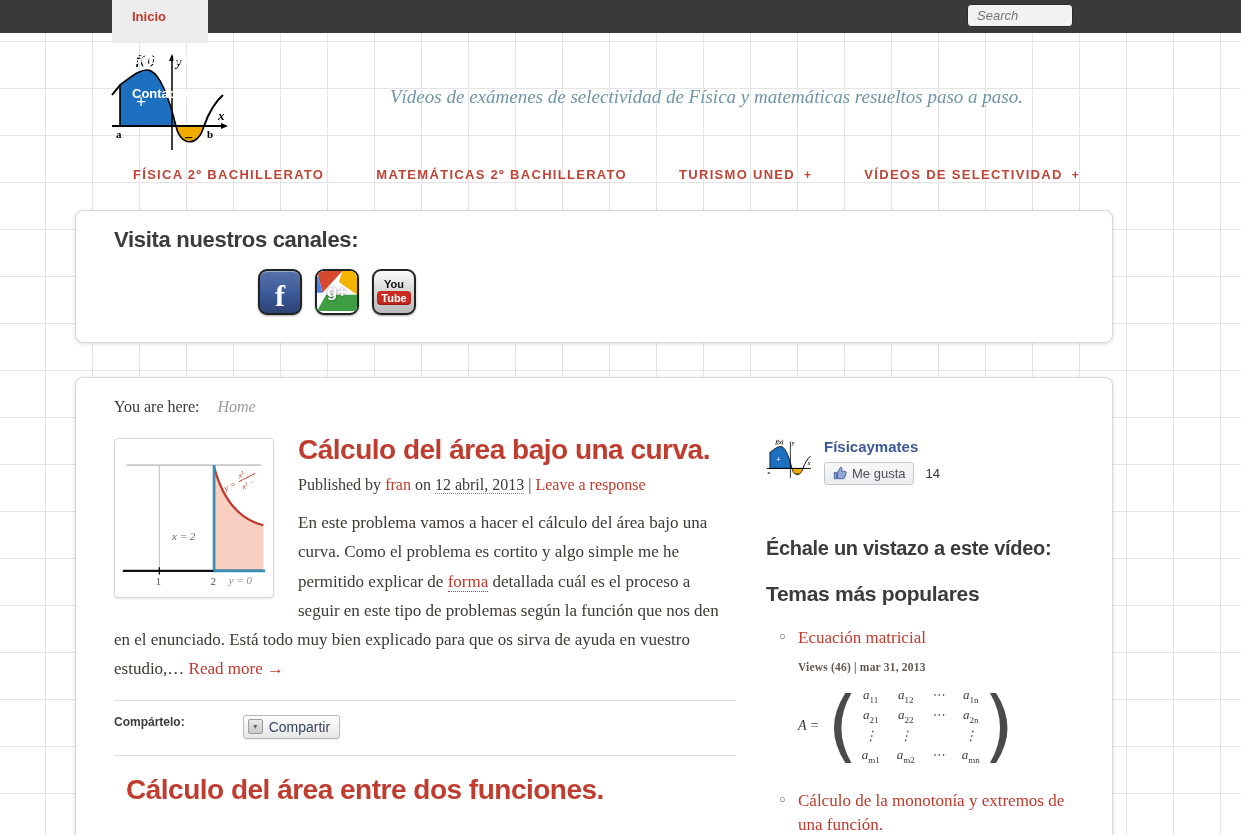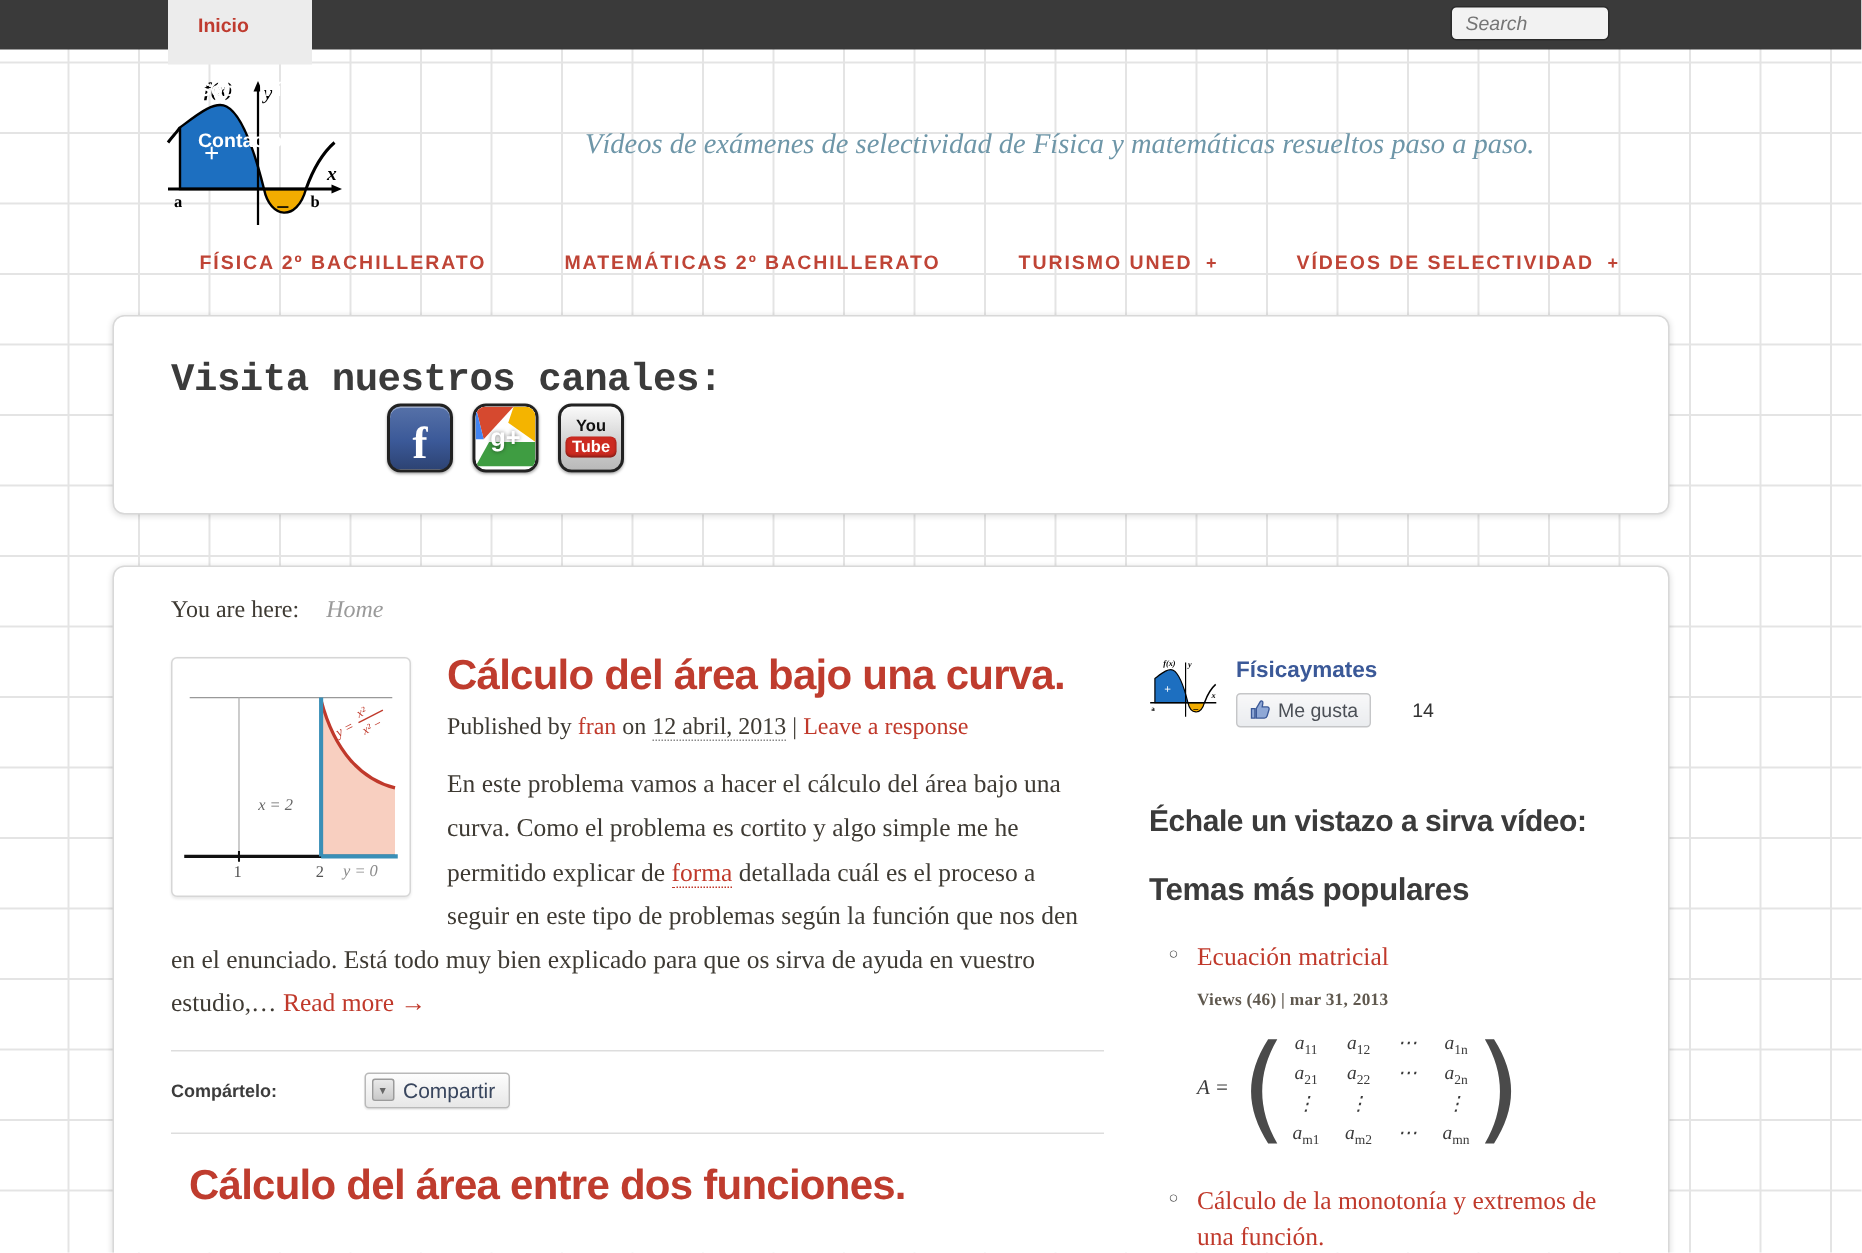--- a/index.html
+++ b/index.html
@@ -36,22 +36,22 @@
   .mainnav .nav-item { font-family:"Liberation Sans", sans-serif; font-size:13px; font-weight:bold;
      letter-spacing:1.3px; color:#bf4436; cursor:pointer; white-space:nowrap; }
   .mainnav .plus { font-size:12px; margin-left:9px; font-weight:bold; }
 
   
   .panel { position:absolute; left:75px; width:1038px; background:#fff;
            border:1px solid #d8d8d8; border-radius:8px; box-shadow:0 1px 4px rgba(0,0,0,.14); z-index:10; }
   .panel-channels { top:210px; height:133px; }
   .panel-main { top:377px; height:700px; }
 
-  .channels-title { position:absolute; left:38px; top:27px; font-family:Liberation Mono, monospace;
-      font-size:26px; font-weight:bold; color:#3b3b3b; letter-spacing:-0.3px; }
+  .channels-title { position:absolute; left:38px; top:16px; font-family:Liberation Sans, sans-serif;
+      font-size:22px; font-weight:bold; color:#3b3b3b; letter-spacing:-0.3px; }
   .social-row { position:absolute; left:182px; top:58px; display:flex; gap:13px; }
   .sicon { width:44px; height:46px; border-radius:9px; border:2px solid #222; cursor:pointer;
            display:flex; align-items:center; justify-content:center; position:relative;
            box-shadow:0 1px 2px rgba(0,0,0,.35), inset 0 1px 0 rgba(255,255,255,.4); }
   .icon-fb { background:linear-gradient(#5671a8,#3b5998 55%,#2d4373); }
   .icon-fb .f { font:bold 30px "Liberation Serif", serif; color:#fff; margin-top:8px; }
   .icon-gp { background:#fff; overflow:hidden; }
   .icon-gp svg { position:absolute; inset:0; }
   .icon-gp .gp-label { position:relative; font:bold 17px "Liberation Sans", sans-serif; color:#fff;
       text-shadow:0 0 3px rgba(0,0,0,.5); }
@@ -77,21 +77,21 @@
       color:#bf3c2e; letter-spacing:-0.5px; line-height:1.15; cursor:pointer;padding-left:12px; }
   .byline { margin-top:10px; font-size:16px; color:#3e3a33; }
   .byline .rlink { color:#c0392b; cursor:pointer; }
   .byline .date { border-bottom:1px dotted #8a8a8a; cursor:pointer; }
   .excerpt { margin-top:14px; font-size:17px; line-height:1.72; color:#3e3a33; }
   .excerpt .rlink { color:#c0392b; cursor:pointer; border-bottom:1px dotted #c0392b; }
   .excerpt .read-more { color:#c0392b; cursor:pointer; }
   .clear { clear:both; }
   .sep { border:none; border-top:1px solid #ddd; margin:16px 0 0; }
 
-  .share-row { display:flex; align-items:center; margin-top:14px; }
+  .share-row { display:flex; align-items:flex-start; margin-top:14px; }
   .share-label { font:bold 12px "Liberation Sans", sans-serif; color:#3c3c3c; }
   .share-btn { display:flex; align-items:center; gap:6px; margin-left:58px; cursor:pointer;
       border:1px solid #b9b9b9; border-radius:3px; background:linear-gradient(#fdfdfd,#e7e7e7);
       padding:3px 9px 3px 4px; box-shadow:0 1px 1px rgba(0,0,0,.08); }
   .share-btn .drop { width:15px; height:15px; border:1px solid #9b9b9b; border-radius:2px;
       background:linear-gradient(#e9e9e9,#c9c9c9); font-size:7px; color:#666;
       display:flex; align-items:center; justify-content:center; }
   .share-btn .share-txt { font:14px "Liberation Sans", sans-serif; color:#39465e; }
 
   .posted { margin-top:16px; font-size:15.5px; line-height:1.45; color:#3e3a33; }
@@ -100,21 +100,21 @@
   .article2 { margin-top:18px; }
 
   
   .fb-widget { display:flex; align-items:flex-start; gap:10px; }
   .fb-logo { width:48px; height:50px; flex:0 0 auto; }
   .fb-name { font:bold 15px "Liberation Sans", sans-serif; color:#3b5998; cursor:pointer; margin-top:4px; }
   .like-row { display:flex; align-items:center; margin-top:7px; }
   .like-btn { display:flex; gap:5px; border:1px solid #c5c6c8; border-radius:3px;
       background:linear-gradient(#f8f8f9,#eaecef); padding:3px 8px; cursor:pointer; }
   .like-btn span { font:13px "Liberation Sans", sans-serif; color:#4b4f56; }
-  .like-count { font:13px "Liberation Sans", sans-serif; color:#333; margin-left:27px; }
+  .like-count { font:13px "Liberation Sans", sans-serif; color:#333; margin-left:11px; }
 
   .sb-heading { font-family:"Liberation Sans", sans-serif; font-weight:bold; color:#3b3b3b;
       letter-spacing:-0.3px; }
   .sb-video { font-size:20px; margin-top:52px; }
   .sb-popular { font-size:21px; margin-top:22px; }
   .popular-list { margin-top:20px; }
   .popular-item { position:relative; padding-left:32px; margin-bottom:24px; }
   .popular-item .bullet { position:absolute; left:13px; top:4px; font-size:11px; color:#555; }
   .popular-link { font-size:17px; line-height:1.45; color:#c0392b; cursor:pointer; max-width:285px; display:block; }
   .popular-meta { margin-top:10px; font:bold 11.5px "Liberation Serif", serif; color:#60594f; letter-spacing:.2px; }
@@ -279,21 +279,21 @@
             <svg width="14" height="14" viewBox="0 0 16 16">
               <path d="M1.5,14.5 h2.6 V7.3 H1.5 Z M5.2,7.2 L8.2,2 c.7-1.1 2.2-.4 2,.9 L9.7,6 h3.8 c1,0 1.7,1 1.4,2 l-1.5,5 c-.3,1-1.1,1.5-2.1,1.5 H5.2 Z" fill="#8fa8d6" stroke="#3b5998" stroke-width="1"></path>
             </svg>
             <span>Me gusta</span>
           </div>
           <span class="like-count">14</span>
         </div>
       </div>
     </div>
 
-    <div class="sb-heading sb-video">Échale un vistazo a sirva vídeo:</div>
+    <div class="sb-heading sb-video">Échale un vistazo a este vídeo:</div>
     <div class="sb-heading sb-popular">Temas más populares</div>
 
     <div class="popular-list">
       <div class="popular-item">
         <span class="bullet">○</span>
         <span class="popular-link">Ecuación matricial</span>
         <div class="popular-meta">Views (46) | mar 31, 2013</div>
         <div class="matrix-wrap">
           <span class="matrix-lhs">A =</span>
           <span class="paren">(</span>

